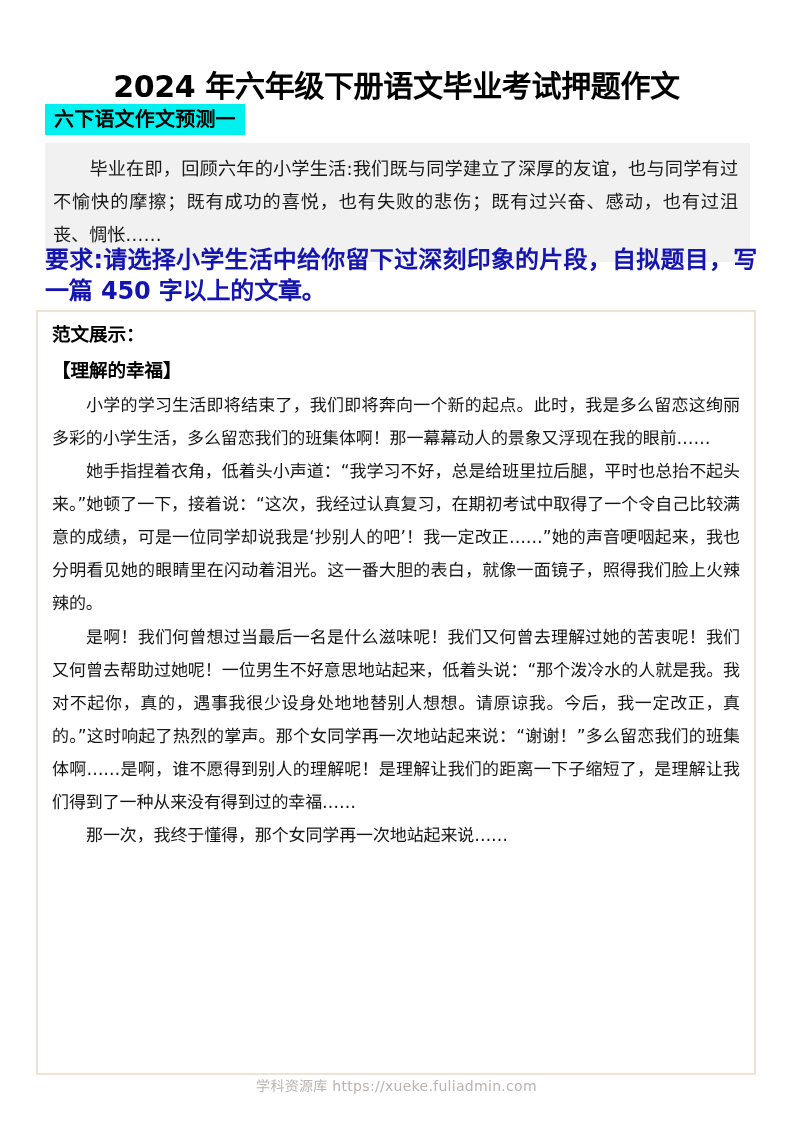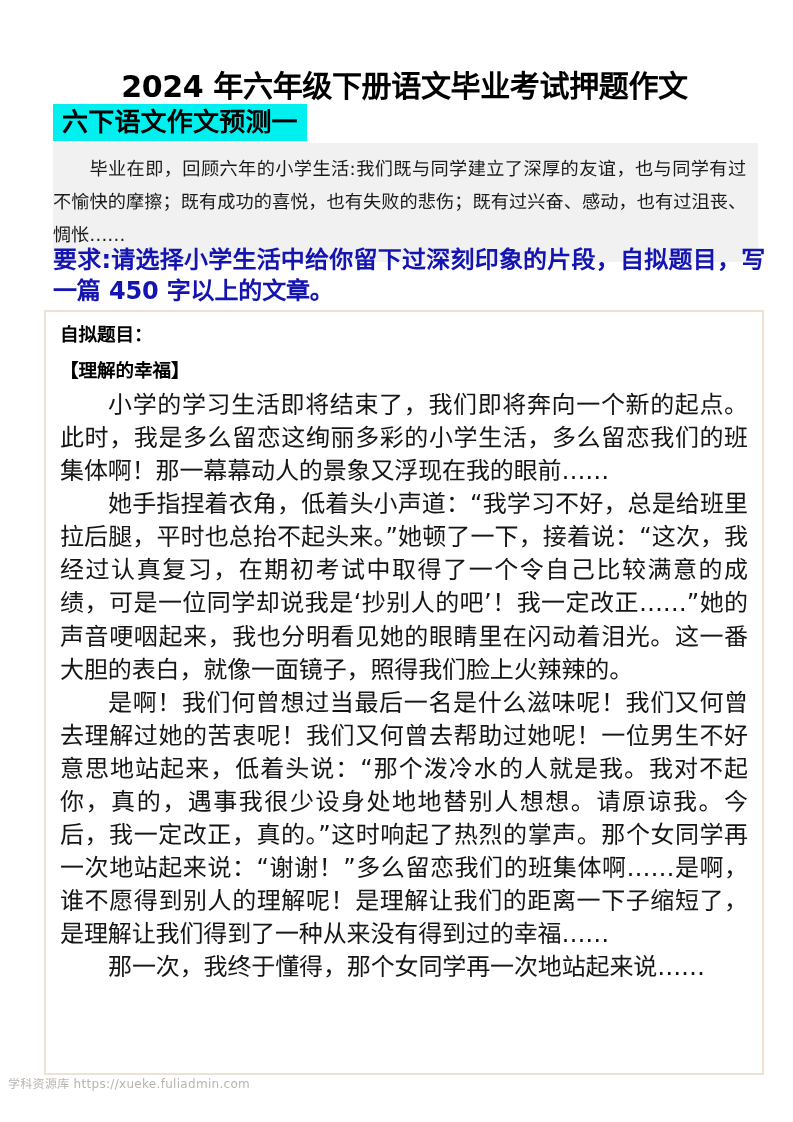--- a/index.html
+++ b/index.html
@@ -12,21 +12,21 @@
     width: 793px;
     height: 1122px;
     position: relative;
     font-family: "Liberation Sans", "DejaVu Sans", sans-serif;
     -webkit-font-smoothing: antialiased;
     overflow: hidden;
   }
 
   .page {
     position: absolute;
-    left: 8px;
+    left: 0;
     top: 0;
     width: 708px;
     height: 1122px;
     background: #ffffff;
     box-sizing: border-box;
   }
 
   
   .doc-title {
     position: absolute;
@@ -49,36 +49,36 @@
   .section-label-wrap {
     position: absolute;
     left: 45px;
     top: 104px;
   }
   .section-label {
     display: inline-block;
     background: #00f0f0;
     color: #000000;
     font-family: "DejaVu Sans", "Liberation Sans", sans-serif;
-    font-size: 26px;
+    font-size: 20px;
     font-weight: 700;
     letter-spacing: 0.2px;
     line-height: 1.0;
     padding: 5px 9px 6px 9px;
   }
 
   
   .prompt-box {
     position: absolute;
     left: 45px;
     top: 143px;
     width: 705px;
     box-sizing: border-box;
     background: #f1f1f1;
-    padding: 9px 12px 11px 0;
+    padding: 9px 12px 11px 8px;
   }
   .prompt-text {
     font-family: "DejaVu Sans", "Liberation Sans", sans-serif;
     font-size: 18.2px;
     line-height: 33px;
     color: #1a1a1a;
     text-align: justify;
     text-justify: inter-ideograph;
     text-indent: 2em;
     margin: 0;
@@ -134,39 +134,40 @@
     text-align: left;
     line-height: 1.5;
     margin: 8px 0 4px 0;
     letter-spacing: -0.1px;
   }
 
   .essay-body { margin: 0; }
 
   .essay-p {
     font-family: "DejaVu Sans", "Liberation Sans", sans-serif;
-    font-size: 24px;
+    font-size: 17px;
     line-height: 33.1px;
     color: #151515;
     text-align: justify;
     text-justify: inter-ideograph;
     text-indent: 2em;
     margin: 0;
     letter-spacing: -0.12px;
     word-break: break-all;
   }
 
   
   .watermark {
     position: absolute;
     left: 0;
     top: 1077px;
     width: 793px;
-    font-family: "DejaVu Sans", "Liberation Sans", sans-serif;
-    font-size: 12px;
+    text-align: center;
+    font-family: "DejaVu Sans", "Liberation Sans", sans-serif;
+    font-size: 14px;
     color: #b9b4b0;
     letter-spacing: 0.3px;
     line-height: 1.3;
   }
 </style>
 </head>
 <body>
 
 <div class="page">
 
@@ -176,21 +177,21 @@
     <span class="section-label">六下语文作文预测一</span>
   </div>
 
   <div class="prompt-box">
     <p class="prompt-text">毕业在即，回顾六年的小学生活:我们既与同学建立了深厚的友谊，也与同学有过不愉快的摩擦；既有成功的喜悦，也有失败的悲伤；既有过兴奋、感动，也有过沮丧、惆怅……</p>
   </div>
 
   <p class="requirement">要求:请选择小学生活中给你留下过深刻印象的片段，自拟题目，写一篇 450 字以上的文章。</p>
 
   <div class="essay-box">
-    <div class="essay-heading">自拟题目：</div>
+    <div class="essay-heading">范文展示：</div>
 
     <div class="essay-subtitle">【理解的幸福】</div>
 
     <div class="essay-body">
       <p class="essay-p">小学的学习生活即将结束了，我们即将奔向一个新的起点。此时，我是多么留恋这绚丽多彩的小学生活，多么留恋我们的班集体啊！那一幕幕动人的景象又浮现在我的眼前……</p>
       <p class="essay-p">她手指捏着衣角，低着头小声道：“我学习不好，总是给班里拉后腿，平时也总抬不起头来。”她顿了一下，接着说：“这次，我经过认真复习，在期初考试中取得了一个令自己比较满意的成绩，可是一位同学却说我是‘抄别人的吧’！我一定改正……”她的声音哽咽起来，我也分明看见她的眼睛里在闪动着泪光。这一番大胆的表白，就像一面镜子，照得我们脸上火辣辣的。</p>
       <p class="essay-p">是啊！我们何曾想过当最后一名是什么滋味呢！我们又何曾去理解过她的苦衷呢！我们又何曾去帮助过她呢！一位男生不好意思地站起来，低着头说：“那个泼冷水的人就是我。我对不起你，真的，遇事我很少设身处地地替别人想想。请原谅我。今后，我一定改正，真的。”这时响起了热烈的掌声。那个女同学再一次地站起来说：“谢谢！”多么留恋我们的班集体啊……是啊，谁不愿得到别人的理解呢！是理解让我们的距离一下子缩短了，是理解让我们得到了一种从来没有得到过的幸福……</p>
       <p class="essay-p">那一次，我终于懂得，那个女同学再一次地站起来说……</p>
     </div>
   </div>

